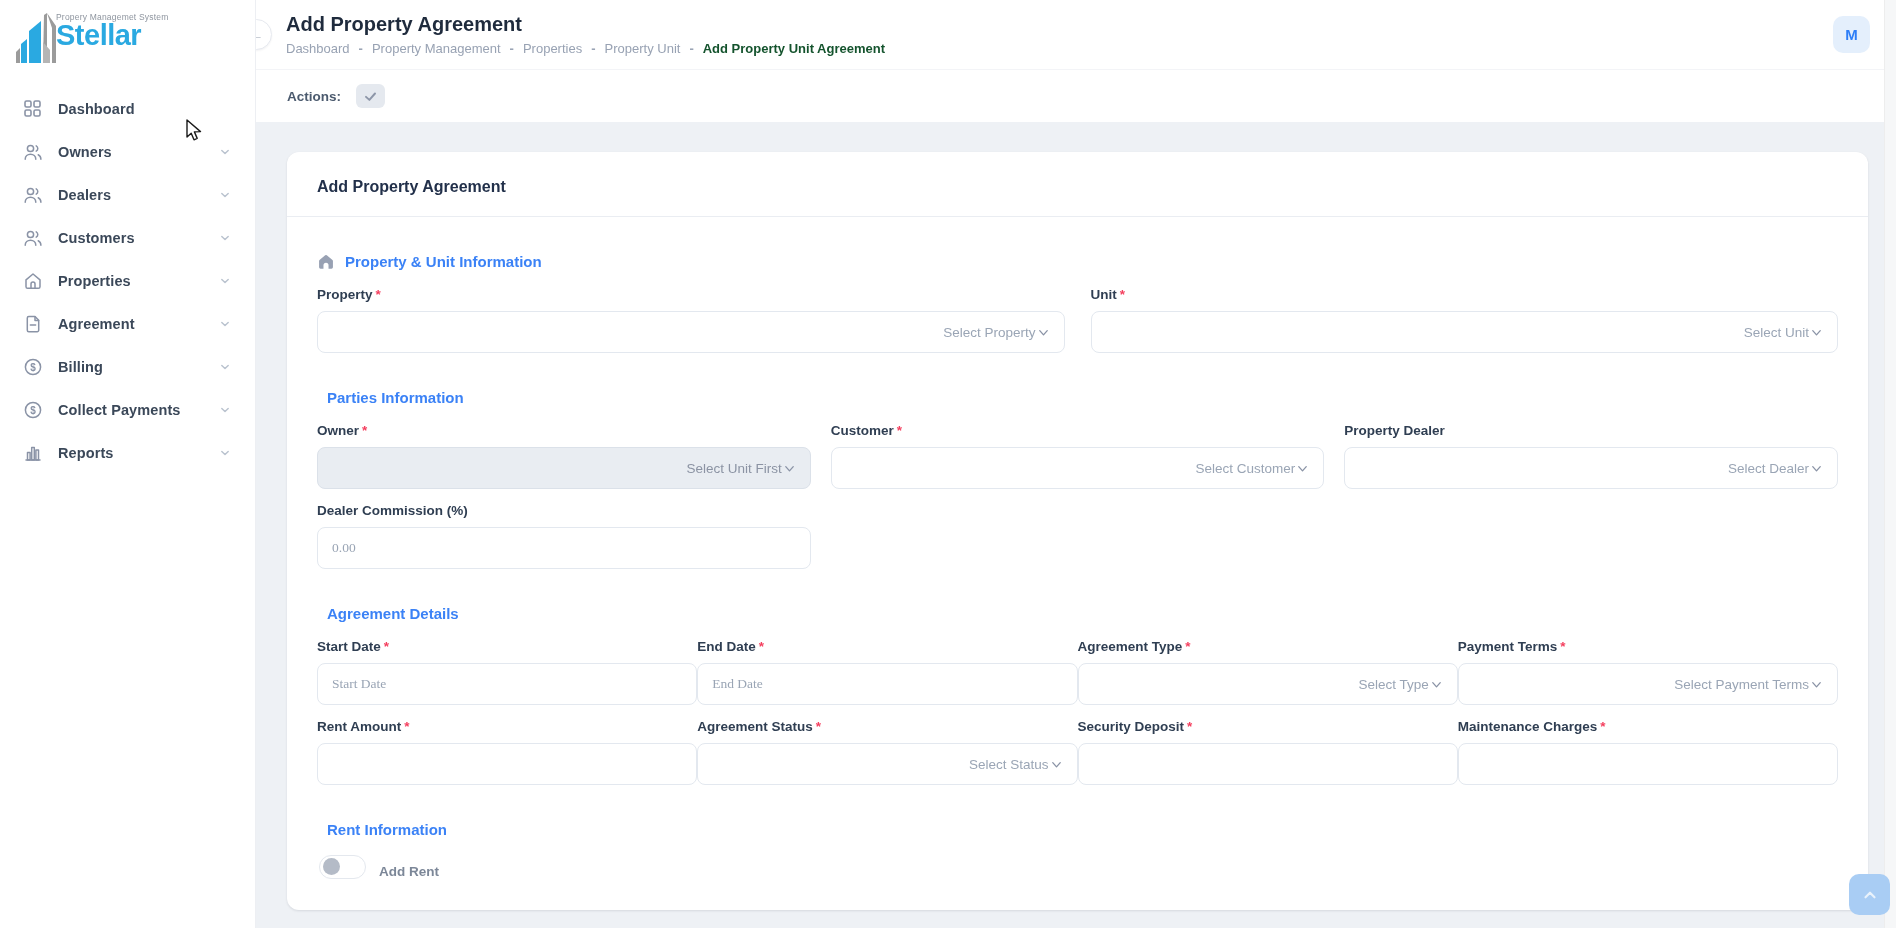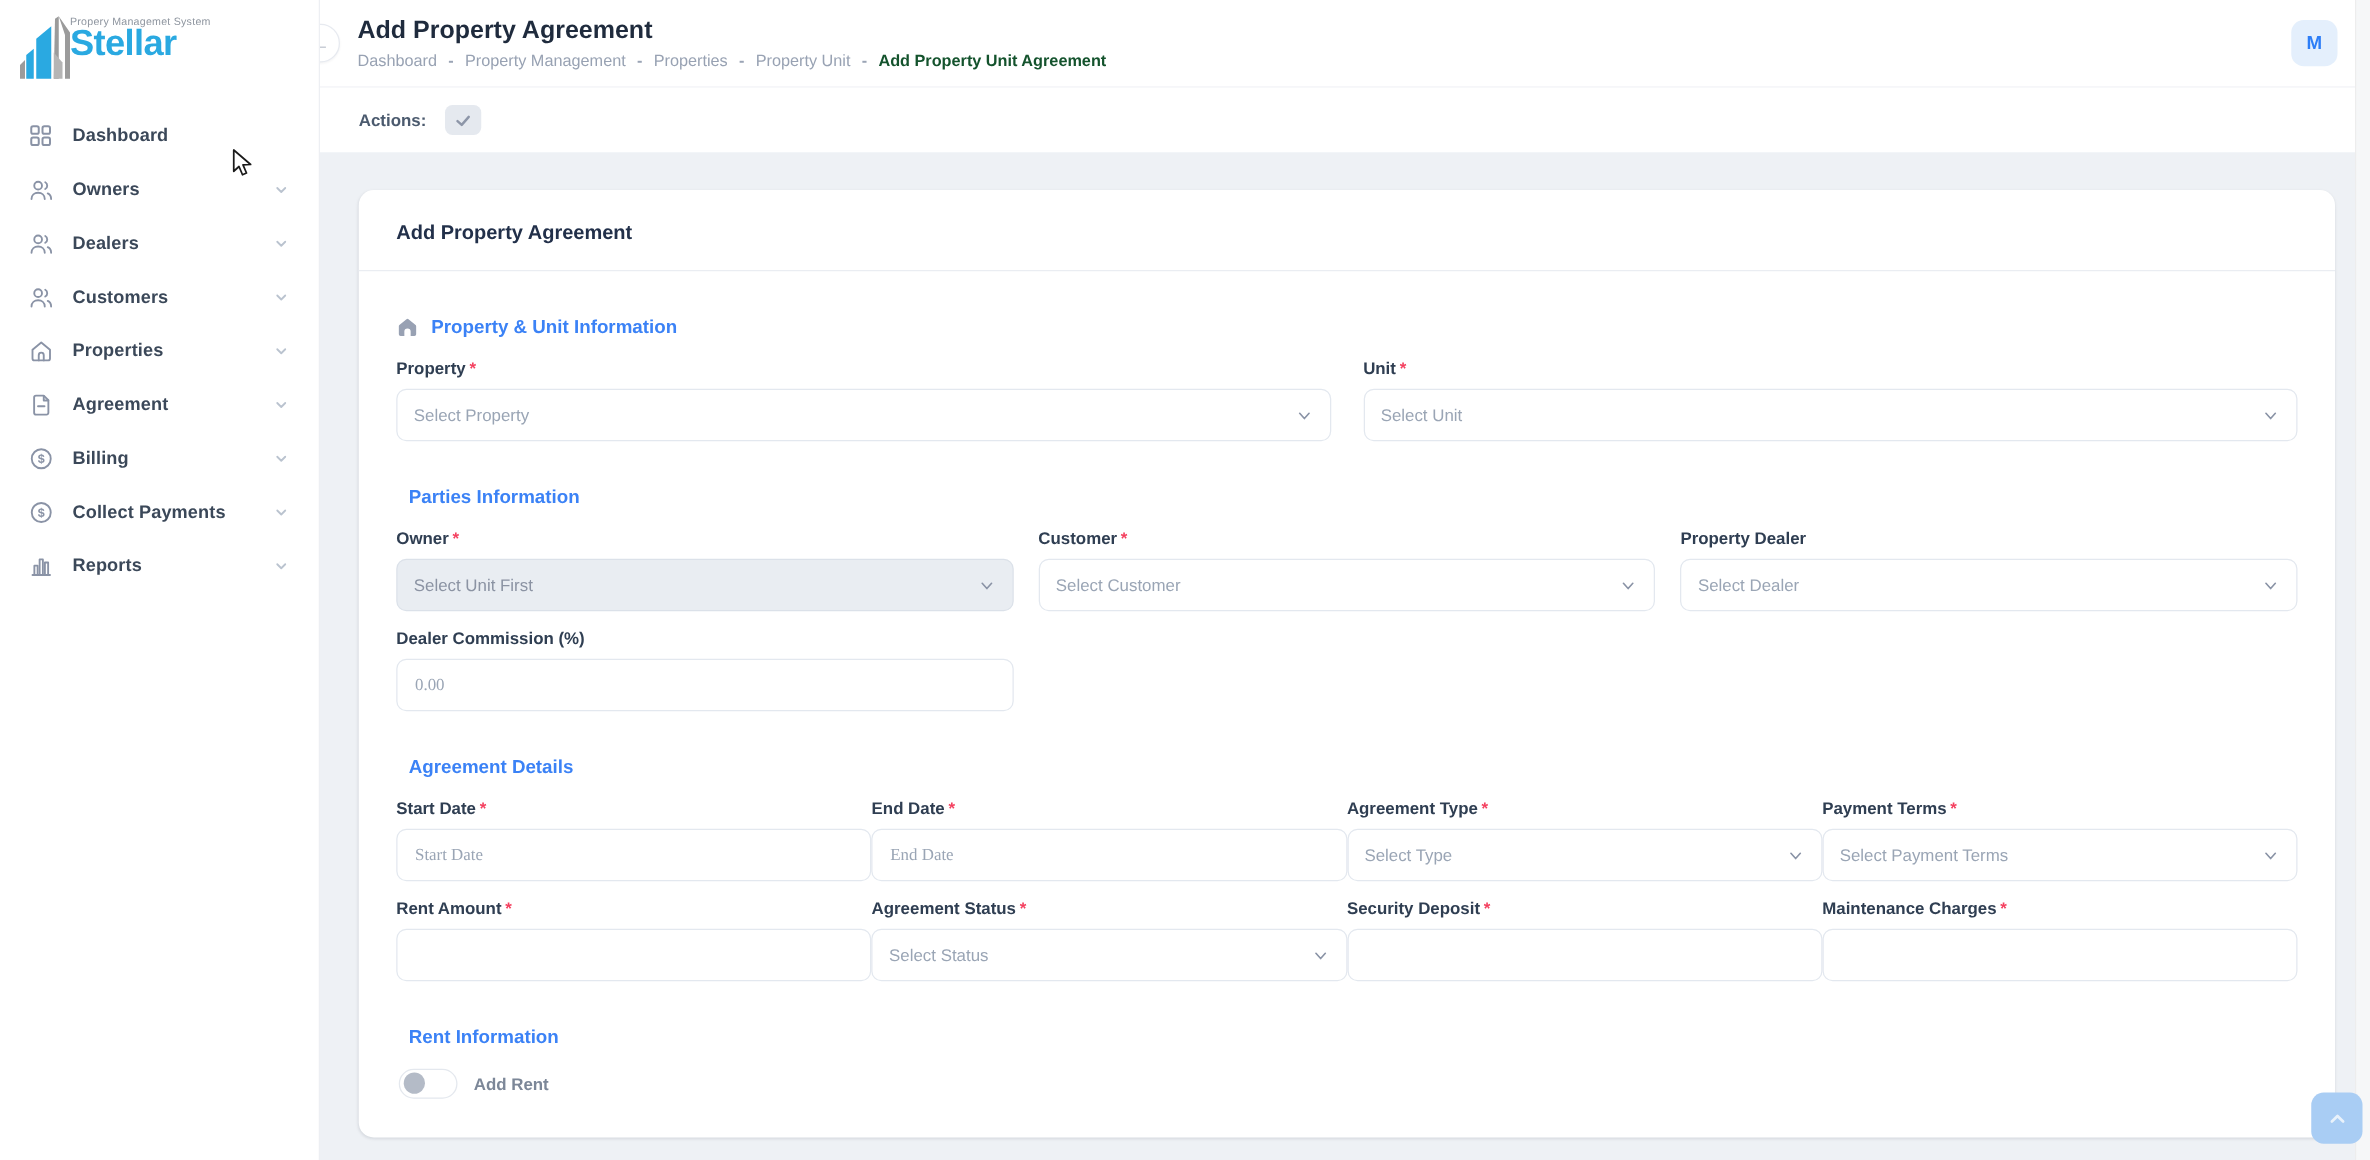--- a/index.html
+++ b/index.html
@@ -85,28 +85,28 @@
   .grid-4 { display:grid; grid-template-columns:repeat(4,1fr); }
   .mt14 { margin-top:14px; }
 
   .field-label { display:block; font-size:13.5px; font-weight:bold; color:#2f3e52; line-height:16px; margin-bottom:8px; }
   .req { color:#f43f5e; margin-left:3px; }
 
   .control {
     height:42px; width:100%; border:1px solid #e3e8ef; border-radius:8px; background:#fff;
     font-size:13.5px; color:#9aa5b5;
   }
-  .select { display:flex; align-items:center; justify-content:space-between; padding:0 13px; cursor:pointer; }
+  .select { display:flex; align-items:center; justify-content:flex-end; padding:0 13px; cursor:pointer; }
   .select .chev { color:#8a93a6; display:flex; flex:none; }
-  .select.disabled { background:#e9edf2; border-color:#dbe1e9;gap:40px; }
+  .select.disabled { background:#e9edf2; border-color:#dbe1e9; }
   .select.disabled .ph { color:#8b93a3; }
   input.control { padding:0 14px; outline:none; font-family:Liberation Serif, serif; }
   input.control::placeholder { color:#9aa5b5; opacity:1; }
 
-  .toggle-row { display:flex; align-items:center; gap:13px; margin-top:12px; padding-left:2px; }
+  .toggle-row { display:flex; align-items:flex-end; gap:13px; margin-top:12px; padding-left:2px; }
   .toggle { width:47px; height:24px; border-radius:13px; background:#fff; border:1.5px solid #e4e8ee; position:relative; cursor:pointer; flex:none; }
   .toggle-knob { position:absolute; left:3px; top:2px; width:17px; height:17px; border-radius:50%; background:#b4bbc7; }
   .toggle-label { font-size:13.5px; font-weight:bold; color:#7c8798; }
 
   
   .scroll-track { position:absolute; right:0; top:0; width:12px; height:100%; background:#f6f7f8; border-left:1px solid #ededed; z-index:8; }
   .scroll-top-btn {
     position:absolute; right:6px; bottom:13px; width:41px; height:41px; border-radius:10px;
     background:#a9cdf4; border:none; display:flex; align-items:center; justify-content:center;
     cursor:pointer; z-index:9;

